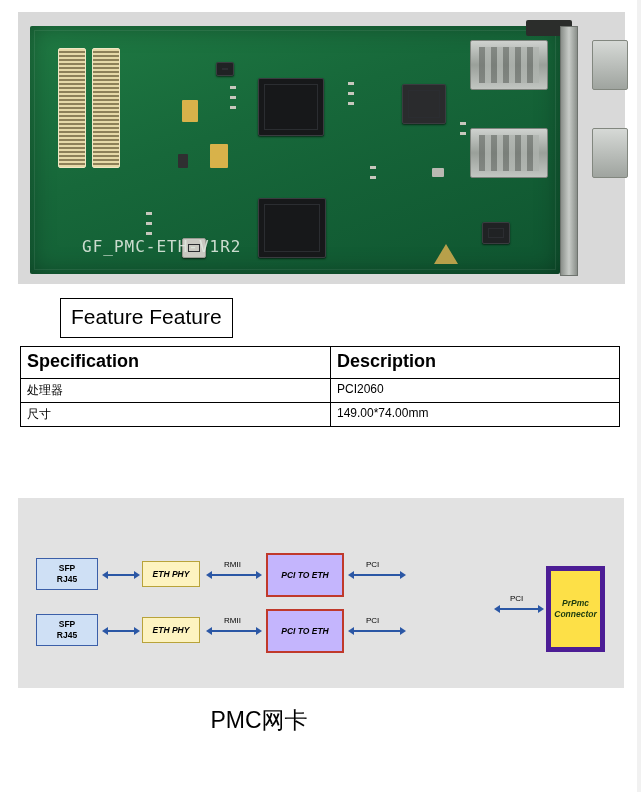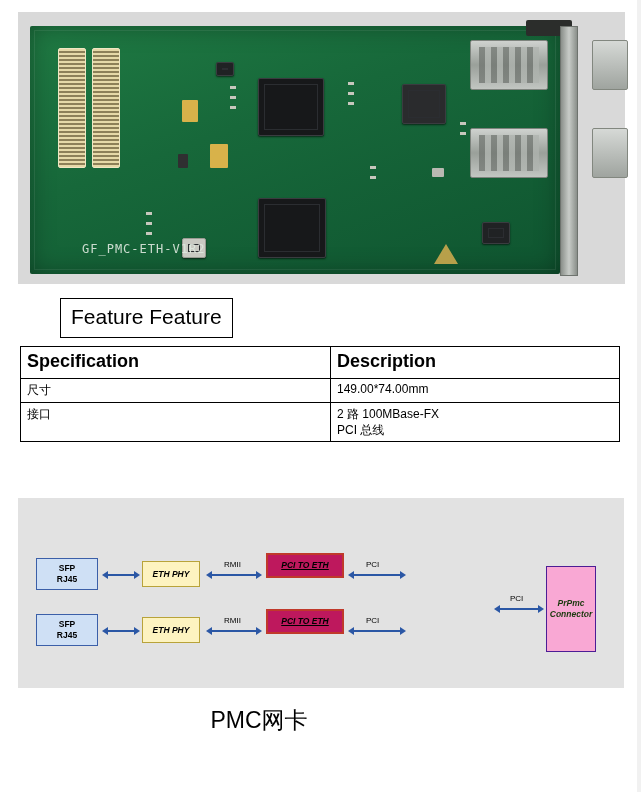--- a/index.html
+++ b/index.html
@@ -40,21 +40,21 @@
     inset: 4px;
     border: 1px solid rgba(255,255,255,.08);
     pointer-events: none;
   }
   .silk {
     position: absolute;
     left: 52px;
     bottom: 18px;
     color: #dfe9df;
     font-family: "DejaVu Sans Mono", monospace;
-    font-size: 12px;
+    font-size: 16px;
     letter-spacing: 1px;
     opacity: .9;
   }
   
   .conn {
     position: absolute;
     top: 22px;
     width: 26px;
     height: 118px;
     background: repeating-linear-gradient(180deg, #e6d9a8 0px, #e6d9a8 2px, #8d8058 2px, #8d8058 4px);
@@ -226,35 +226,34 @@
     background: #cfe0f5;
     border: 1px solid #3b5fa8;
     font-style: normal;
   }
   .blk.phy {
     width: 58px; height: 26px;
     background: #fdf3c0;
     border: 1px solid #b8a33a;
   }
   .blk.pcieth {
-    width: 78px; height: 25px;
-    background: #be185d;
+    width: 78px; height: 44px;
+    background: #c4b5fd;
     border: 2px solid #c0392b;
-    text-decoration: underline;
   }
   .blk.bridge {
     width: 84px; height: 74px;
     background: #f5c242;
     border: 2px solid #c0392b;
     font-size: 9.5px;
   }
   .blk.prpmc {
-    width: 50px; height: 86px;
-    background: #f9a8d4;
-    border: 1px solid #4c1d95;
+    width: 59px; height: 86px;
+    background: #fde047;
+    border: 5px solid #4c1d95;
     color: #1b3a0e;
     font-size: 8.5px;
   }
   .lbl {
     position: absolute;
     font-size: 8px;
     color: #000;
   }
   .arrow {
     position: absolute;
@@ -347,27 +346,26 @@
       <col>
     </colgroup>
   <thead>
     <tr>
       <th>Specification</th>
       <th>Description</th>
     </tr>
   </thead>
   <tbody>
     <tr>
+      <td>处理器</td>
+      <td>PCI2060</td>
+    </tr>
+    <tr>
       <td>尺寸</td>
       <td>149.00*74.00mm</td>
-    </tr>
-    <tr>
-      <td>接口</td>
-      <td class="cell-multiline" style="white-space:pre-line">2 路 100MBase-FX
-PCI 总线</td>
     </tr>
   </tbody>
 </table>
 
 <div class="diagram">
 
   <div class="blk sfp" style="left:18px; top:60px; white-space:pre-line">SFP
 RJ45</div>
   <div class="blk sfp" style="left:18px; top:116px; white-space:pre-line">SFP
 RJ45</div>

